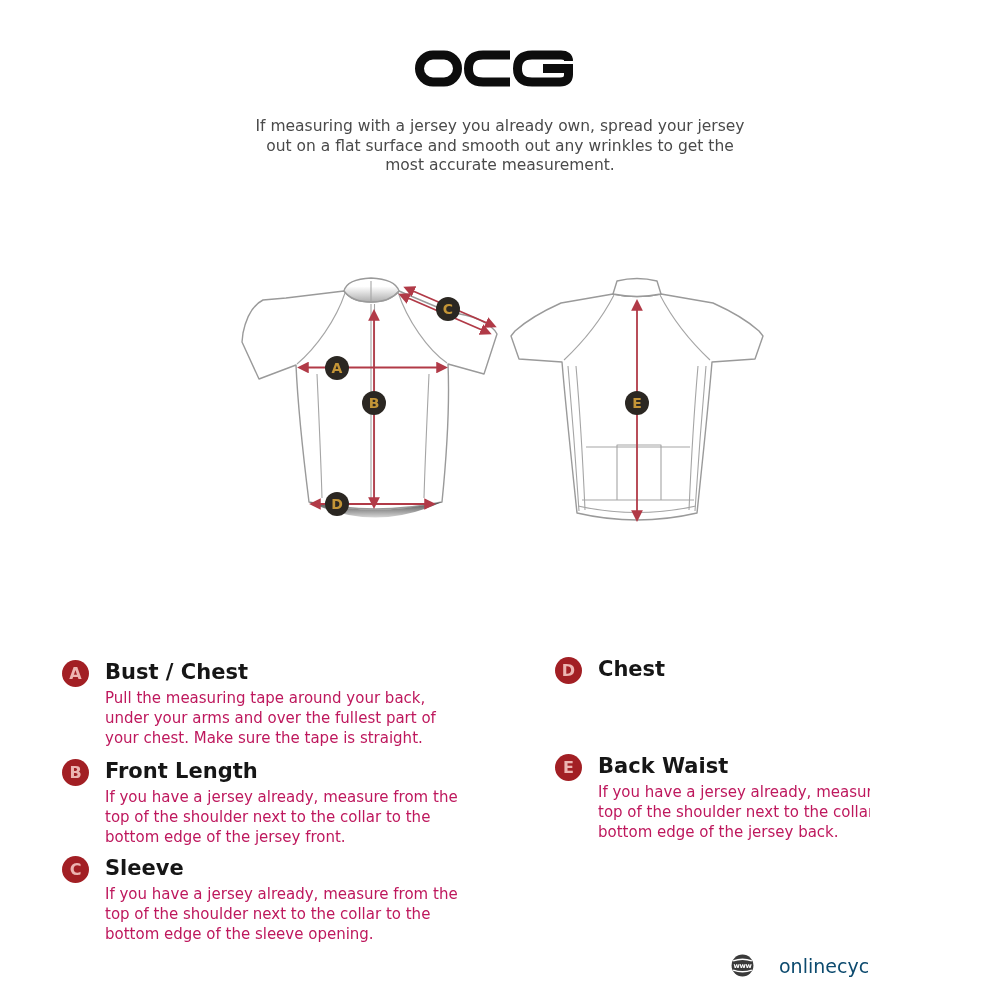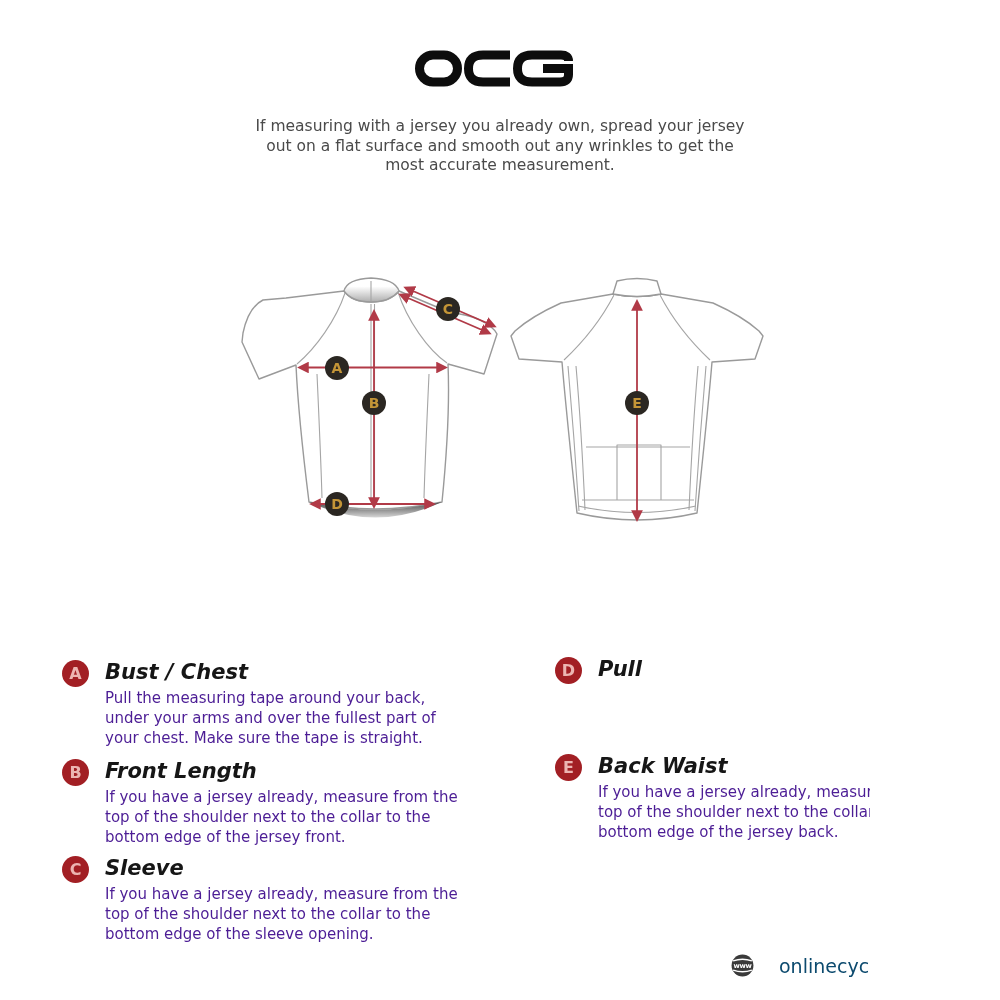--- a/index.html
+++ b/index.html
@@ -19,22 +19,22 @@
   .diagram svg.jerseys{position:absolute;left:220px;top:265px;width:570px;height:285px;}
   .jersey-marker{position:absolute;width:24px;height:24px;border-radius:50%;
                  background:#2b2722;color:#c49537;font-weight:bold;font-size:14px;
                  text-align:center;line-height:24px;}
 
   
   .measure{position:absolute;}
   .measure .badge{position:absolute;left:0;top:1px;width:27px;height:27px;border-radius:50%;
                   background:#a21f24;color:#ecb5b2;font-weight:bold;font-size:16px;
                   text-align:center;line-height:27px;}
-  .measure h3{margin:0 0 0 43px;font-size:21px;font-weight:bold;color:#161616;line-height:26px;font-style:italic;}
-  .measure p{margin:3px 0 0 43px;font-size:15px;line-height:20px;color:#4c1d95;}
+  .measure h3{margin:0 0 0 43px;font-size:21px;font-weight:bold;color:#161616;line-height:26px;}
+  .measure p{margin:3px 0 0 43px;font-size:15px;line-height:20px;color:#be185d;}
   .measure.col-left p{width:368px;}
   .measure.col-right p{width:368px;}
 
   
   .footer{position:absolute;left:730px;top:953px;display:flex;align-items:center;gap:24px;}
   .footer .site{font-size:19px;color:#0c4a6e;text-decoration:none;}
 </style>
 </head>
 <body>
 
@@ -136,21 +136,21 @@
   </section>
 
   <section class="measure col-left" style="left:62px;top:855px;">
     <span class="badge">C</span>
     <h3>Sleeve</h3>
     <p>If you have a jersey already, measure from the top of the shoulder next to the collar to the bottom edge of the sleeve opening.</p>
   </section>
 
   <section class="measure col-right" style="left:555px;top:656px;">
     <span class="badge">D</span>
-    <h3>Pull</h3>
+    <h3>Chest</h3>
   </section>
 
   <section class="measure col-right" style="left:555px;top:753px;">
     <span class="badge">E</span>
     <h3>Back Waist</h3>
     <p>If you have a jersey already, measure from the top of the shoulder next to the collar to the bottom edge of the jersey back.</p>
   </section>
 
   <div class="footer">
     <svg width="25" height="25" viewBox="0 0 24 24">

